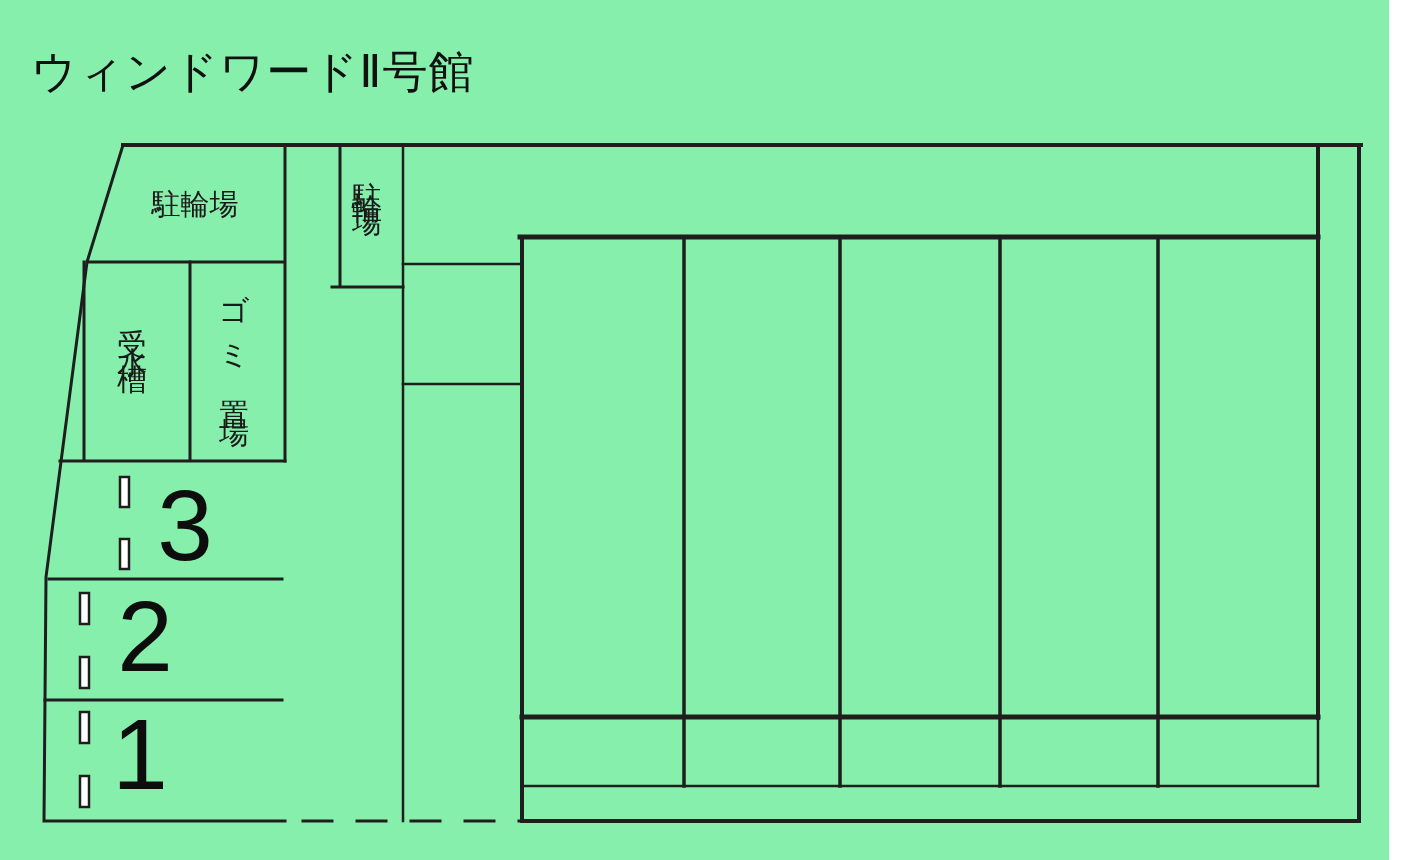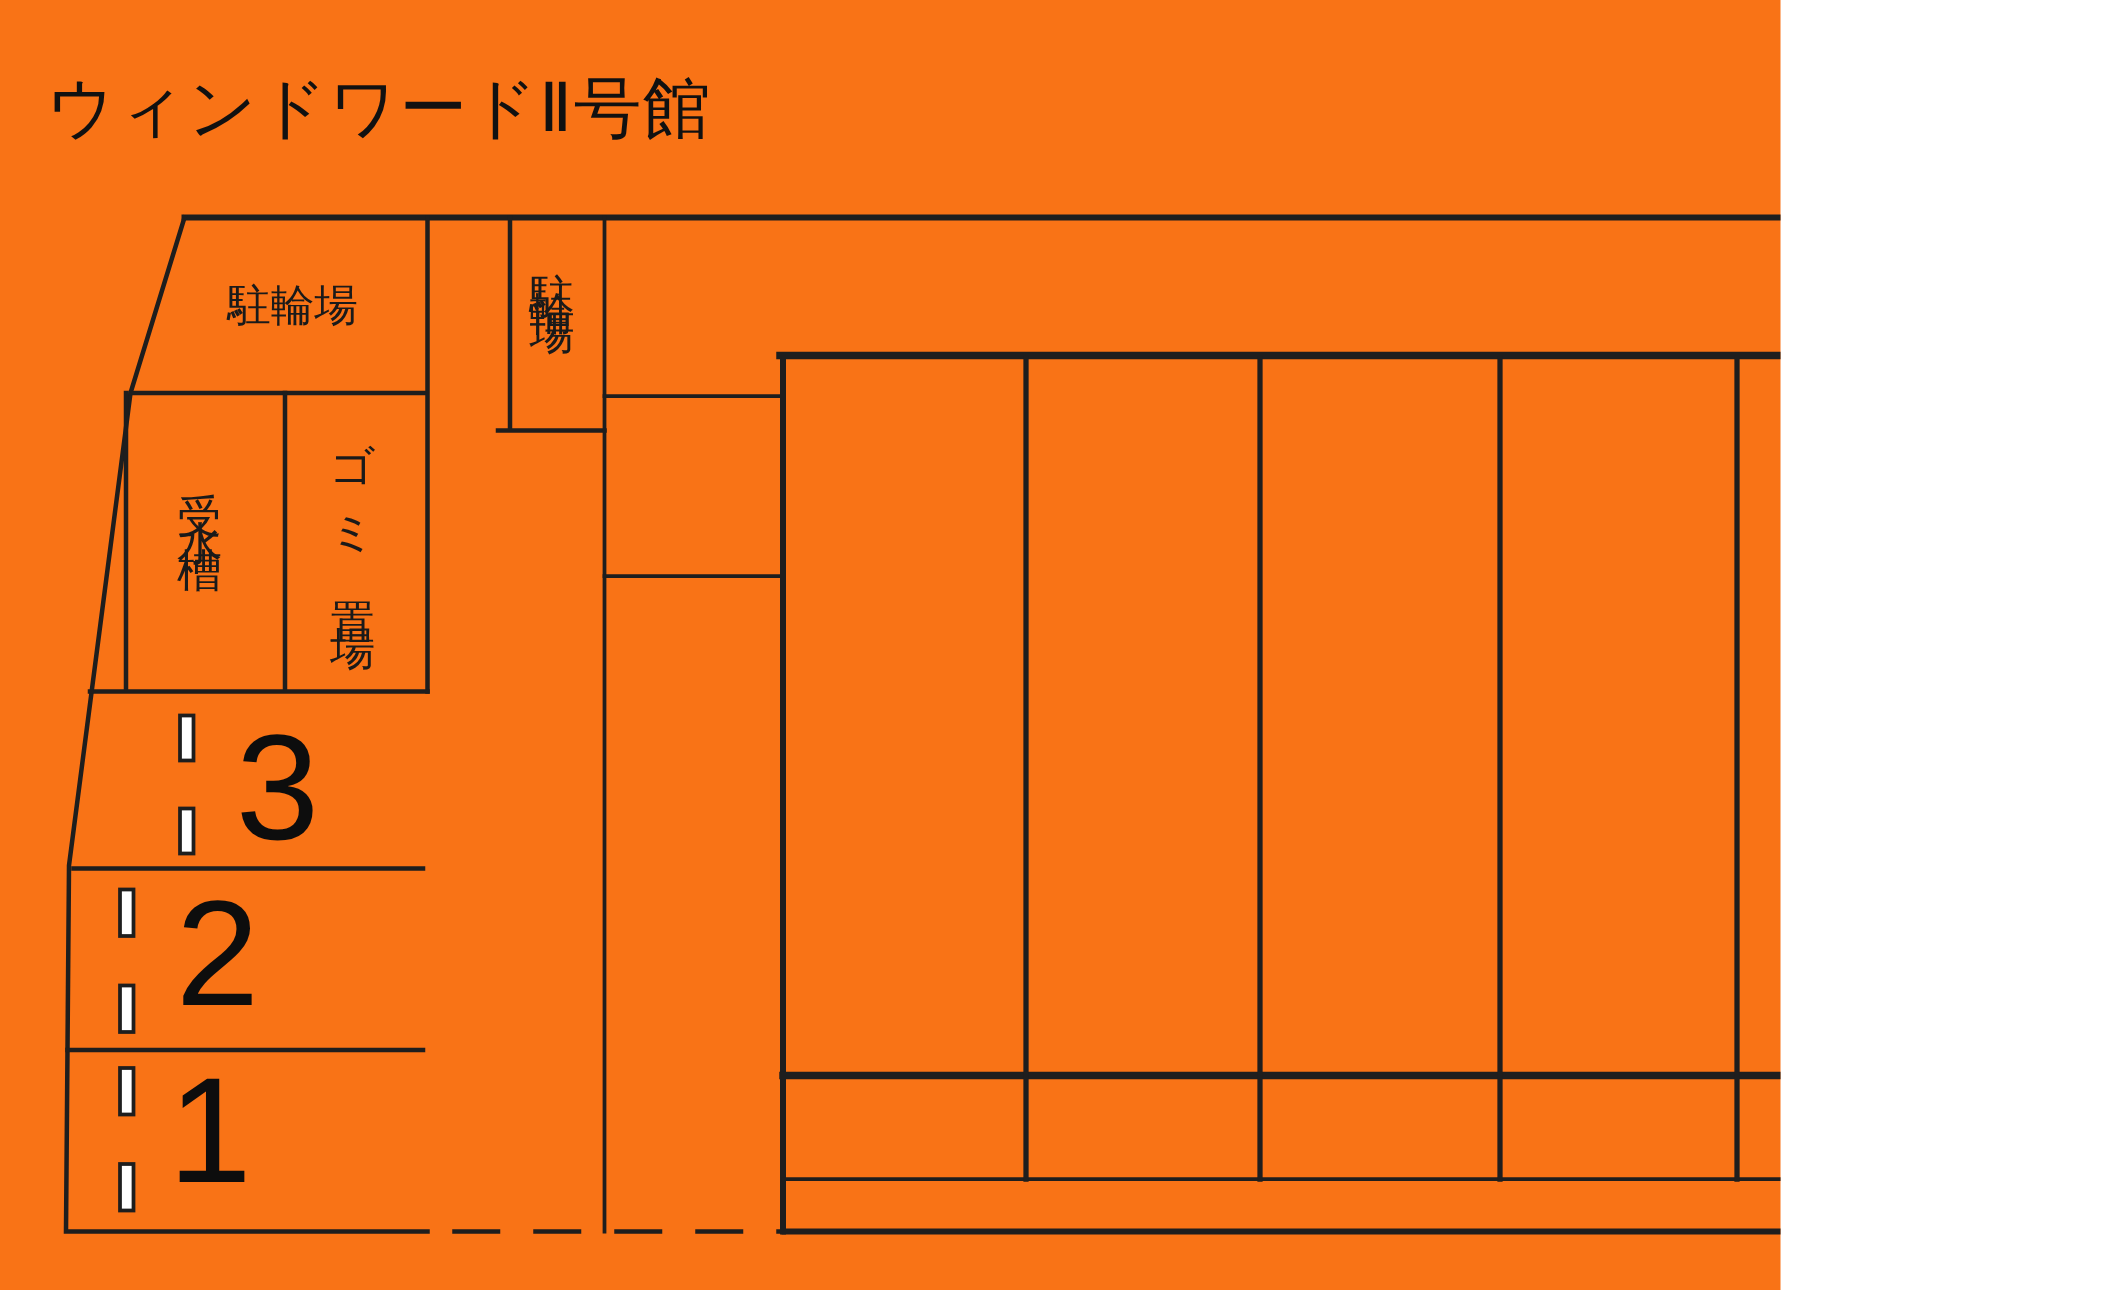--- a/index.html
+++ b/index.html
@@ -1,22 +1,22 @@
 <!DOCTYPE html>
 <html><head>
 <meta charset="utf-8">
 <style>
   * { margin: 0; padding: 0; box-sizing: border-box; }
   html, body { background: #ffffff; }
   body { font-family: "Liberation Sans", "DejaVu Sans", sans-serif; }
   .canvas {
     position: relative;
-    width: 1187px;
+    width: 1389px;
     height: 860px;
-    background: #f97316;
+    background: #86efac;
     overflow: hidden;
     color: #111111;
   }
   .plan-svg { position: absolute; left: 0; top: 0; }
   .title {
     position: absolute;
     left: 31px;
     top: 47px;
     font-size: 45px;
     line-height: 1.1;

